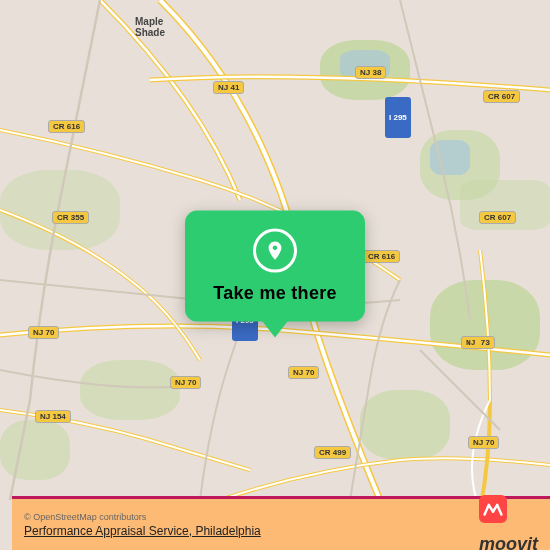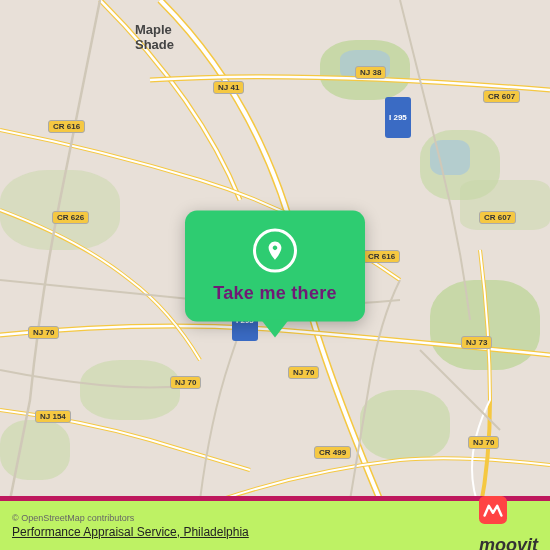--- a/index.html
+++ b/index.html
@@ -84,21 +84,21 @@
       width: 44px;
       height: 44px;
       border: 3px solid white;
       border-radius: 50%;
       display: flex;
       align-items: center;
       justify-content: center;
     }
 
     .popup-button-text {
-      color: #701a75;
+      color: #000000;
       font-size: 18px;
       font-weight: 600;
       letter-spacing: 0.3px;
     }
 
     
     .popup-tail {
       position: absolute;
       left: 50%;
       bottom: -16px;
@@ -107,29 +107,29 @@
       height: 0;
       border-left: 14px solid transparent;
       border-right: 14px solid transparent;
       border-top: 18px solid #2ecc71;
     }
 
     
     .bottom-bar {
       position: absolute;
       bottom: 0;
-      left: 0;
+      left: 12px;
       right: 0;
-      background: #bef264;
+      background: #fdba74;
       height: 54px;
       display: flex;
       align-items: center;
       padding: 0 12px;
       justify-content: space-between;
-      border-top: 5px solid #be185d;
+      border-top: 3px solid #be185d;
       z-index: 20;
     }
 
     .bottom-left {
       display: flex;
       flex-direction: column;
       gap: 2px;
     }
 
     .copyright-text {
@@ -230,43 +230,43 @@
   <div class="road-label-shield" style="left:213px;top:81px;">NJ 41</div>
 
   <div class="road-label-shield" style="left:355px;top:66px;">NJ 38</div>
 
   <div class="road-label-blue" style="left:385px;top:97px;">I 295</div>
 
   <div class="road-label-shield" style="left:48px;top:120px;">CR 616</div>
 
   <div class="road-label-shield" style="left:483px;top:90px;">CR 607</div>
 
-  <div class="road-label-shield" style="left:52px;top:211px;">CR 626</div>
+  <div class="road-label-shield" style="left:52px;top:211px;">CR 355</div>
 
   <div class="road-label-blue" style="left:232px;top:300px;">I 295</div>
 
   <div class="road-label-shield" style="left:363px;top:250px;">CR 616</div>
 
   <div class="road-label-shield" style="left:479px;top:211px;">CR 607</div>
 
   <div class="road-label-shield" style="left:28px;top:326px;">NJ 70</div>
 
   <div class="road-label-shield" style="left:170px;top:376px;">NJ 70</div>
 
   <div class="road-label-shield" style="left:288px;top:366px;">NJ 70</div>
 
-  <div class="road-label-shield" style="left:461px;top:336px;">NJ 73</div>
+  <div class="road-label-shield" style="left:461px;top:336px;font-family:Liberation Mono, monospace;">NJ 73</div>
 
   <div class="road-label-shield" style="left:35px;top:410px;">NJ 154</div>
 
   <div class="road-label-shield" style="left:314px;top:446px;">CR 499</div>
 
   <div class="road-label-shield" style="left:468px;top:436px;">NJ 70</div>
 
-  <div class="place-label" style="left:135px;top:22px;font-size:13px;color:#444;">
+  <div class="place-label" style="left:135px;top:16px;font-size:10px;color:#444;">
     Maple<br>Shade
   </div>
 
   <div class="popup-card">
 
     <div class="popup-icon">
       <svg width="22" height="22" viewBox="0 0 24 24" fill="white" xmlns="http://www.w3.org/2000/svg">
         <path d="M12 2C8.13 2 5 5.13 5 9c0 5.25 7 13 7 13s7-7.75 7-13c0-3.87-3.13-7-7-7zm0 9.5c-1.38 0-2.5-1.12-2.5-2.5s1.12-2.5 2.5-2.5 2.5 1.12 2.5 2.5-1.12 2.5-2.5 2.5z"></path>
       </svg>
     </div>

